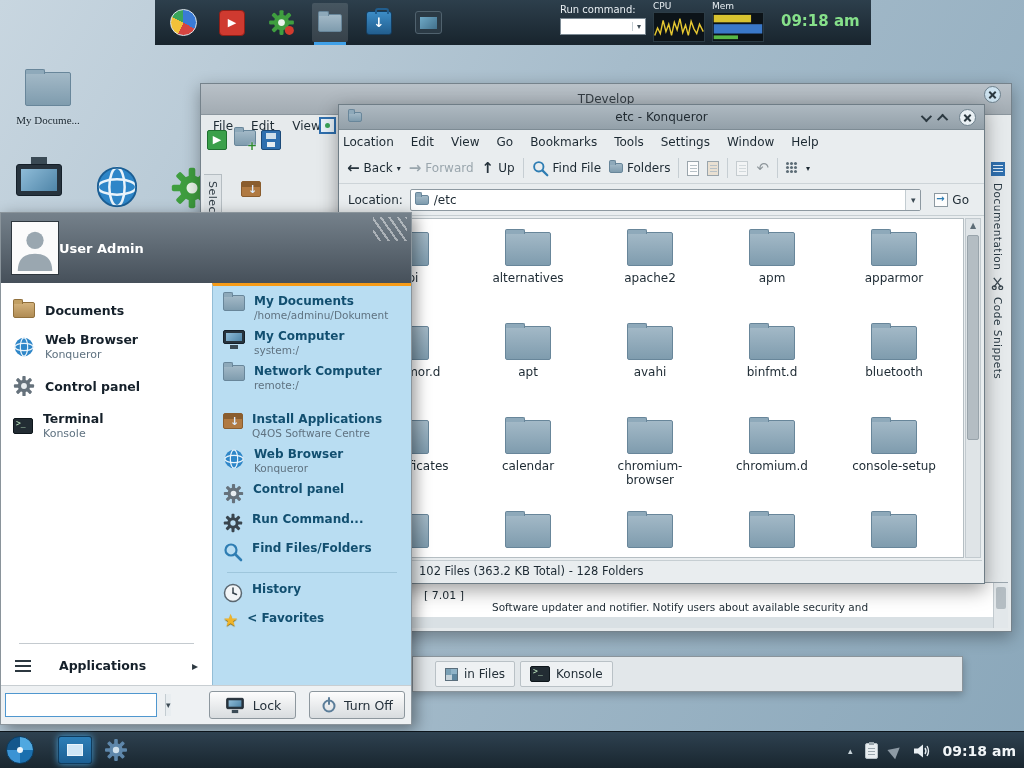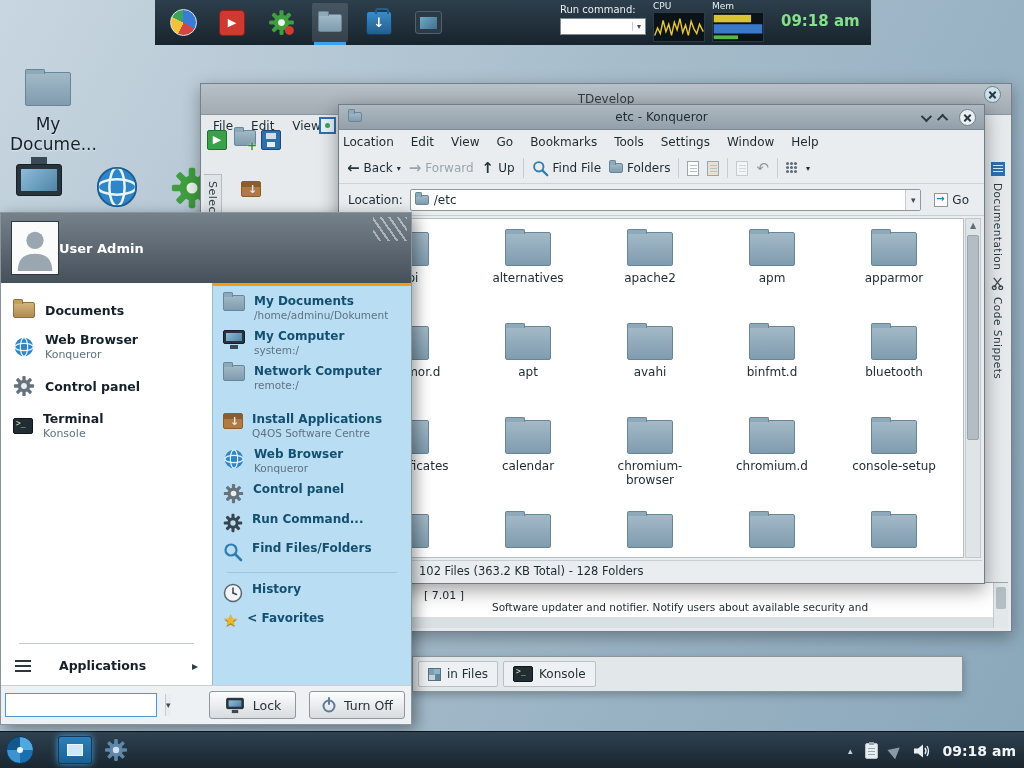--- a/index.html
+++ b/index.html
@@ -103,22 +103,22 @@
   .clip-icon { position:relative; width:13px; height:16px; background:#e8edf0; border:1px solid #b8c2c8; border-radius:2px; }
   .clip-icon::before { content:""; position:absolute; left:3px; top:-2px; width:5px; height:3px; background:#9aa6ad; }
   .clip-icon::after { content:""; position:absolute; left:2px; top:4px; width:7px; height:1px; background:#9aa6ad;
     box-shadow:0 3px 0 #9aa6ad,0 6px 0 #9aa6ad; }
   .tray-arrow { width:0; height:0; border-left:11px solid #8d9aa4; border-top:6px solid transparent;
     border-bottom:6px solid transparent; transform:rotate(-40deg); }
   .bottom-clock { color:#f2f6f8; font-size:14px; font-weight:bold; }
 
   
   .dicon { position:absolute; z-index:1; text-align:center; }
-  .dicon .dlabel { margin-top:5px; font-size:17px; color:#14222c; line-height:1.2;
-    text-shadow:0 1px 2px rgba(255,255,255,.55); }
+  .dicon .dlabel { margin-top:5px; font-size:11px; color:#14222c; line-height:1.2;
+    text-shadow:0 1px 2px rgba(255,255,255,.55);font-family:Liberation Serif, serif; }
   .d-mydocs { left:10px; top:72px; width:76px; }
   .d-display { left:16px; top:164px; }
   .d-display .mon-icon { width:46px; height:44px; }
   .d-display .scr { width:46px; height:32px; border-radius:3px; }
   .d-display .scr::before { width:36px; height:22px; left:4px; top:4px; }
   .d-display .mon-icon::after { width:16px; height:7px; left:15px; }
   .d-konq { left:94px; top:164px; } .d-gear { left:170px; top:166px; position:absolute; }
   .redball { position:absolute; right:-2px; bottom:0; width:12px; height:12px; border-radius:50%;
     background:#d23b2e; border:1px solid #8e1f18; }
 
@@ -153,21 +153,21 @@
   .tdev-list { position:absolute; left:3px; right:3px; bottom:3px; height:46px; background:#fff;
     border-top:1px solid #9aa5ad; }
   .tdev-list .ver { position:absolute; left:220px; top:6px; font-size:11px; }
   .tdev-list .desc { position:absolute; left:288px; top:17px; width:404px; font-size:10.5px; line-height:1.4; }
   .tdev-list .row2 { position:absolute; left:0; right:15px; bottom:0; height:11px; background:#d9e0e4; }
   .tdev-list .lscroll { position:absolute; right:0; top:0; bottom:0; width:15px; background:#e2e7ea;
     border-left:1px solid #c2cacf; }
   .tdev-list .lscroll i { position:absolute; left:2px; top:4px; width:10px; height:22px; background:#b4bdc3; border-radius:2px; }
 
   .tdev-tabs { position:absolute; left:412px; top:656px; width:551px; height:36px; z-index:2;
-    background:#e2e7ea; border:1px solid #8a949b; display:flex; align-items:center; gap:5px; padding:0 5px;
+    background:#e2e7ea; border:1px solid #8a949b; display:flex; align-items:center; gap:5px; padding:0 22px;
     box-shadow:0 3px 8px rgba(0,0,0,.25); }
   .ttab { display:flex; align-items:center; gap:6px; height:26px; padding:0 9px; background:#eef1f3;
     border:1px solid #b9c1c6; border-radius:2px; font-size:12px; color:#243039; }
   .quad { width:13px; height:13px; border:1px solid #5a6e7c;
     background:conic-gradient(#8fb3c8 0 25%,#5f87a0 0 50%,#c4d2da 0 75%,#7aa0b5 0); }
 
   
   .konq { position:absolute; left:338px; top:104px; width:647px; height:480px; z-index:3;
     background:#e9edef; border:1px solid #6f7d86; box-shadow:0 6px 18px rgba(0,0,0,.38); }
   .konq-title { height:25px; background:linear-gradient(#aeb9c1,#93a0a9); border-bottom:1px solid #7d8b94;

